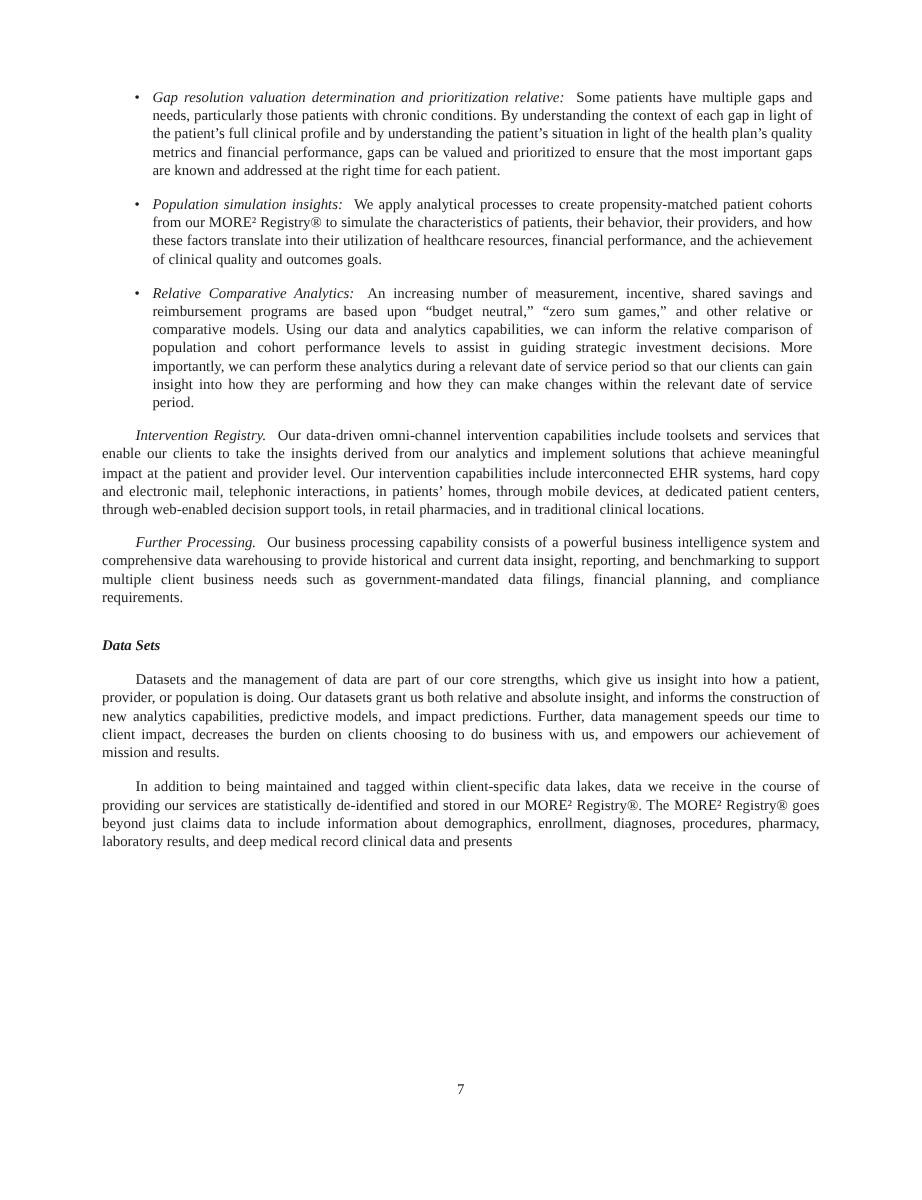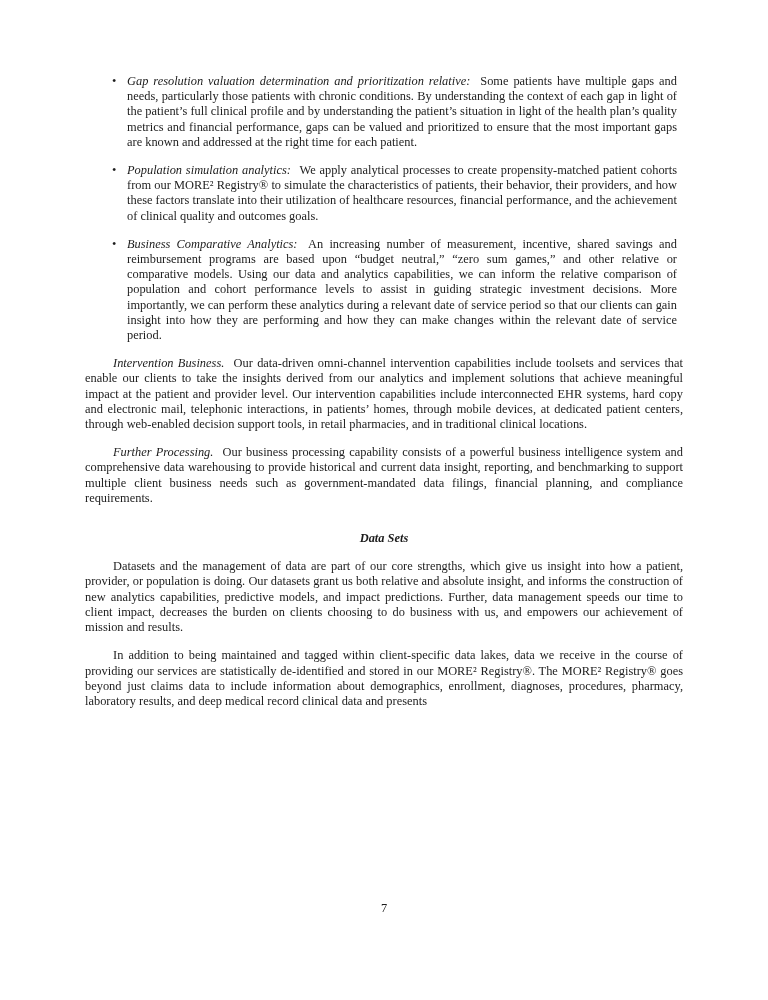--- a/index.html
+++ b/index.html
@@ -49,21 +49,21 @@
   }
   p.para {
     margin: 13px 0 0 0;
     text-indent: 28px;
   }
   h3.section-heading {
     margin: 25px 0 0 0;
     font-size: 12.4px;
     font-weight: bold;
     font-style: italic;
-    text-align: center;
+    text-align: left;
     text-indent: 0;
   }
   .footer {
     position: absolute;
     top: 901px;
     left: 0;
     width: 768px;
     text-align: center;
     font-size: 12.4px;
     color: #1c1c1c;
@@ -76,32 +76,32 @@
   <div class="content">
 
     <ul class="bullets">
       <li class="bullet-item">
         <span class="bullet-glyph">•</span>
         <span class="lead">Gap resolution valuation determination and prioritization relative:</span>
         <span class="body-text">Some patients have multiple gaps and needs, particularly those patients with chronic conditions. By understanding the context of each gap in light of the patient’s full clinical profile and by understanding the patient’s situation in light of the health plan’s quality metrics and financial performance, gaps can be valued and prioritized to ensure that the most important gaps are known and addressed at the right time for each patient.</span>
       </li>
       <li class="bullet-item">
         <span class="bullet-glyph">•</span>
-        <span class="lead">Population simulation analytics:</span>
+        <span class="lead">Population simulation insights:</span>
         <span class="body-text">We apply analytical processes to create propensity-matched patient cohorts from our MORE² Registry® to simulate the characteristics of patients, their behavior, their providers, and how these factors translate into their utilization of healthcare resources, financial performance, and the achievement of clinical quality and outcomes goals.</span>
       </li>
       <li class="bullet-item">
         <span class="bullet-glyph">•</span>
-        <span class="lead">Business Comparative Analytics:</span>
+        <span class="lead">Relative Comparative Analytics:</span>
         <span class="body-text">An increasing number of measurement, incentive, shared savings and reimbursement programs are based upon “budget neutral,” “zero sum games,” and other relative or comparative models. Using our data and analytics capabilities, we can inform the relative comparison of population and cohort performance levels to assist in guiding strategic investment decisions. More importantly, we can perform these analytics during a relevant date of service period so that our clients can gain insight into how they are performing and how they can make changes within the relevant date of service period.</span>
       </li>
     </ul>
 
     <p class="para">
-      <span class="lead">Intervention Business.</span>
+      <span class="lead">Intervention Registry.</span>
       <span class="body-text">Our data-driven omni-channel intervention capabilities include toolsets and services that enable our clients to take the insights derived from our analytics and implement solutions that achieve meaningful impact at the patient and provider level. Our intervention capabilities include interconnected EHR systems, hard copy and electronic mail, telephonic interactions, in patients’ homes, through mobile devices, at dedicated patient centers, through web-enabled decision support tools, in retail pharmacies, and in traditional clinical locations.</span>
     </p>
 
     <p class="para">
       <span class="lead">Further Processing.</span>
       <span class="body-text">Our business processing capability consists of a powerful business intelligence system and comprehensive data warehousing to provide historical and current data insight, reporting, and benchmarking to support multiple client business needs such as government-mandated data filings, financial planning, and compliance requirements.</span>
     </p>
 
     <h3 class="section-heading">Data Sets</h3>
 

